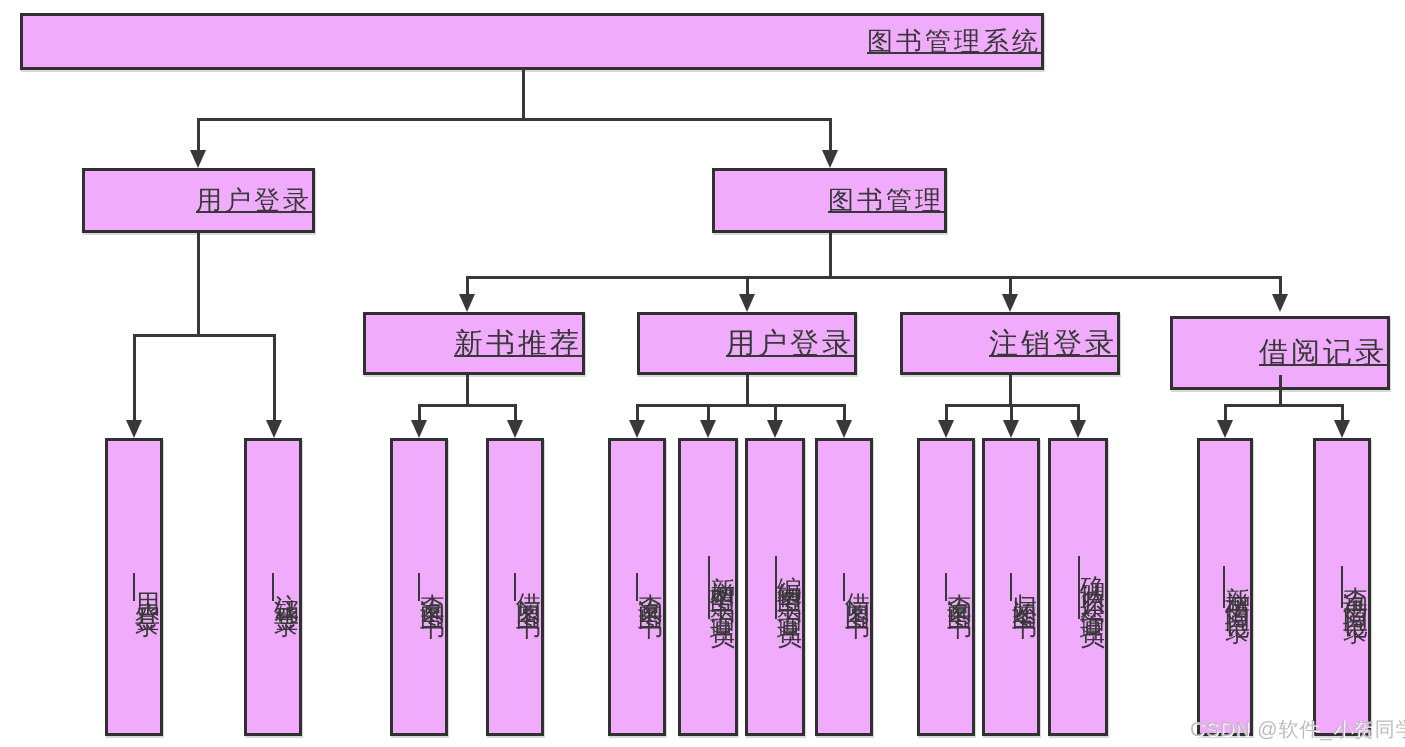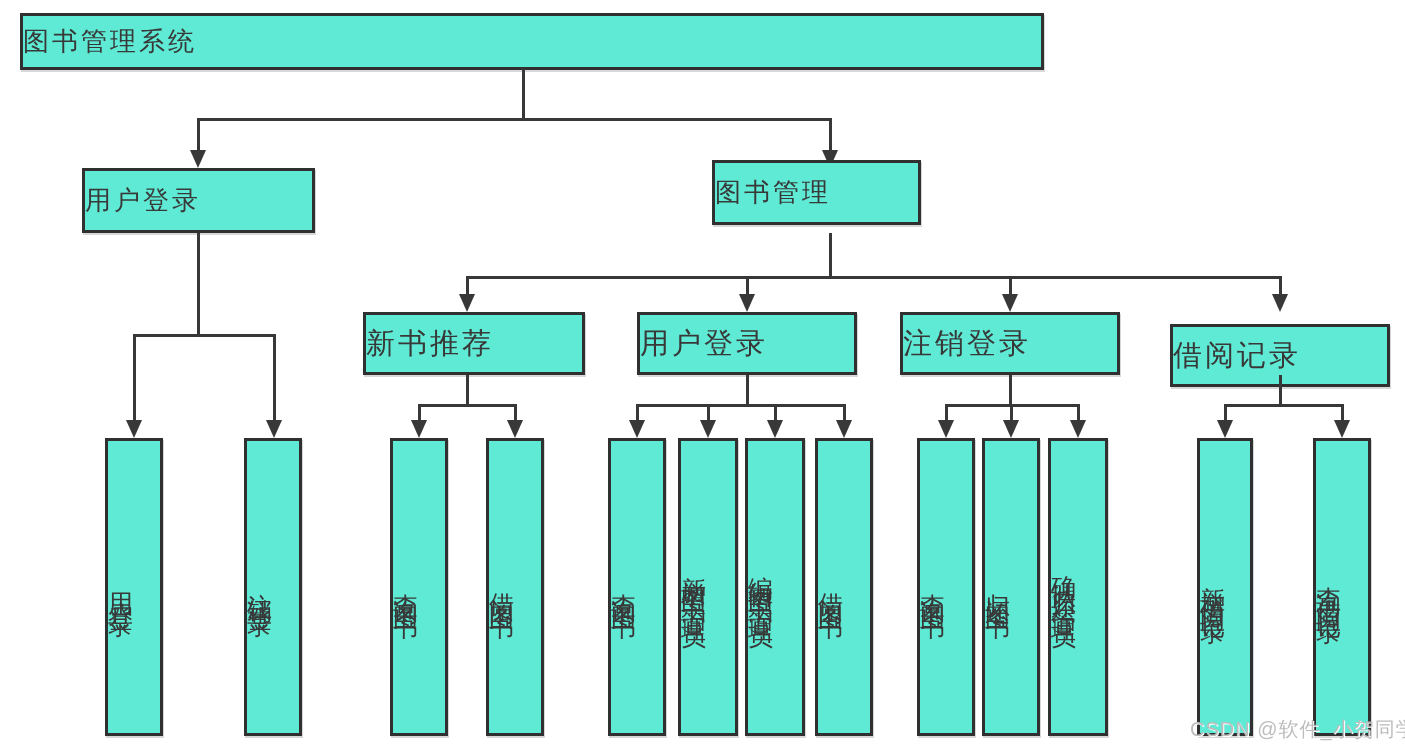--- a/index.html
+++ b/index.html
@@ -1,23 +1,24 @@
 <!DOCTYPE html>
 <html><head>
 <meta charset="utf-8">
 <style>
   html,body{margin:0;padding:0;background:#ffffff;}
   .canvas{
     position:relative;width:1405px;height:747px;background:#ffffff;
     font-family:"Liberation Sans","DejaVu Sans",sans-serif;color:#383838;overflow:hidden;
   }
   .box{
-    position:absolute;background:#5eead4;border:3px solid #303030;box-sizing:border-box;
-    display:flex;align-items:center;justify-content:flex-start;
+    position:absolute;background:#f0abfc;border:3px solid #303030;box-sizing:border-box;
+    display:flex;align-items:center;justify-content:flex-end;
     box-shadow:1px 2px 0 rgba(100,100,100,0.25);
+    text-decoration:underline;
   }
   .box.h .lbl{letter-spacing:3px;white-space:nowrap;}
   .lv1 .lbl{font-size:26px;}
   .lv2 .lbl{font-size:26px;}
   .lv3 .lbl{font-size:29px;}
   .box.v .lbl{
     writing-mode:vertical-rl;text-orientation:mixed;
     font-size:25px;letter-spacing:7px;line-height:1;
   }
   .hline,.vline{position:absolute;background:#383838;}
@@ -45,21 +46,21 @@
   <div class="vline" style="left:522px;top:69px;height:52px"></div>
   <div class="hline" style="left:197px;top:118px;width:635px"></div>
   <div class="vline" style="left:197px;top:119px;height:34px"></div>
   <div class="vline" style="left:829px;top:119px;height:34px"></div>
   <div class="arrow" style="left:190px;top:150px"></div>
   <div class="arrow" style="left:822px;top:150px"></div>
 
   <div class="box h lv2" style="left:82px;top:168px;width:233px;height:65px">
     <span class="lbl">用户登录</span>
   </div>
-  <div class="box h lv2" style="left:712px;top:160px;width:209px;height:65px">
+  <div class="box h lv2" style="left:712px;top:168px;width:235px;height:65px">
     <span class="lbl">图书管理</span>
   </div>
 
   <div class="vline" style="left:197px;top:233px;height:103px"></div>
   <div class="hline" style="left:133px;top:334px;width:143px"></div>
   <div class="vline" style="left:133px;top:335px;height:87px"></div>
   <div class="vline" style="left:273px;top:335px;height:87px"></div>
   <div class="arrow" style="left:126px;top:420px"></div>
   <div class="arrow" style="left:266px;top:420px"></div>
 
@@ -76,21 +77,21 @@
 
   <div class="box h lv3" style="left:363px;top:312px;width:222px;height:63px">
     <span class="lbl">新书推荐</span>
   </div>
   <div class="box h lv3" style="left:637px;top:312px;width:220px;height:63px">
     <span class="lbl">用户登录</span>
   </div>
   <div class="box h lv3" style="left:900px;top:312px;width:220px;height:63px">
     <span class="lbl">注销登录</span>
   </div>
-  <div class="box h lv3" style="left:1170px;top:324px;width:220px;height:63px">
+  <div class="box h lv3" style="left:1170px;top:316px;width:220px;height:74px">
     <span class="lbl">借阅记录</span>
   </div>
 
   <div class="vline" style="left:466px;top:375px;height:31px"></div>
   <div class="hline" style="left:418px;top:404px;width:99px"></div>
   <div class="vline" style="left:418px;top:405px;height:17px"></div>
   <div class="vline" style="left:514px;top:405px;height:17px"></div>
   <div class="arrow" style="left:411px;top:420px"></div>
   <div class="arrow" style="left:507px;top:420px"></div>
 

